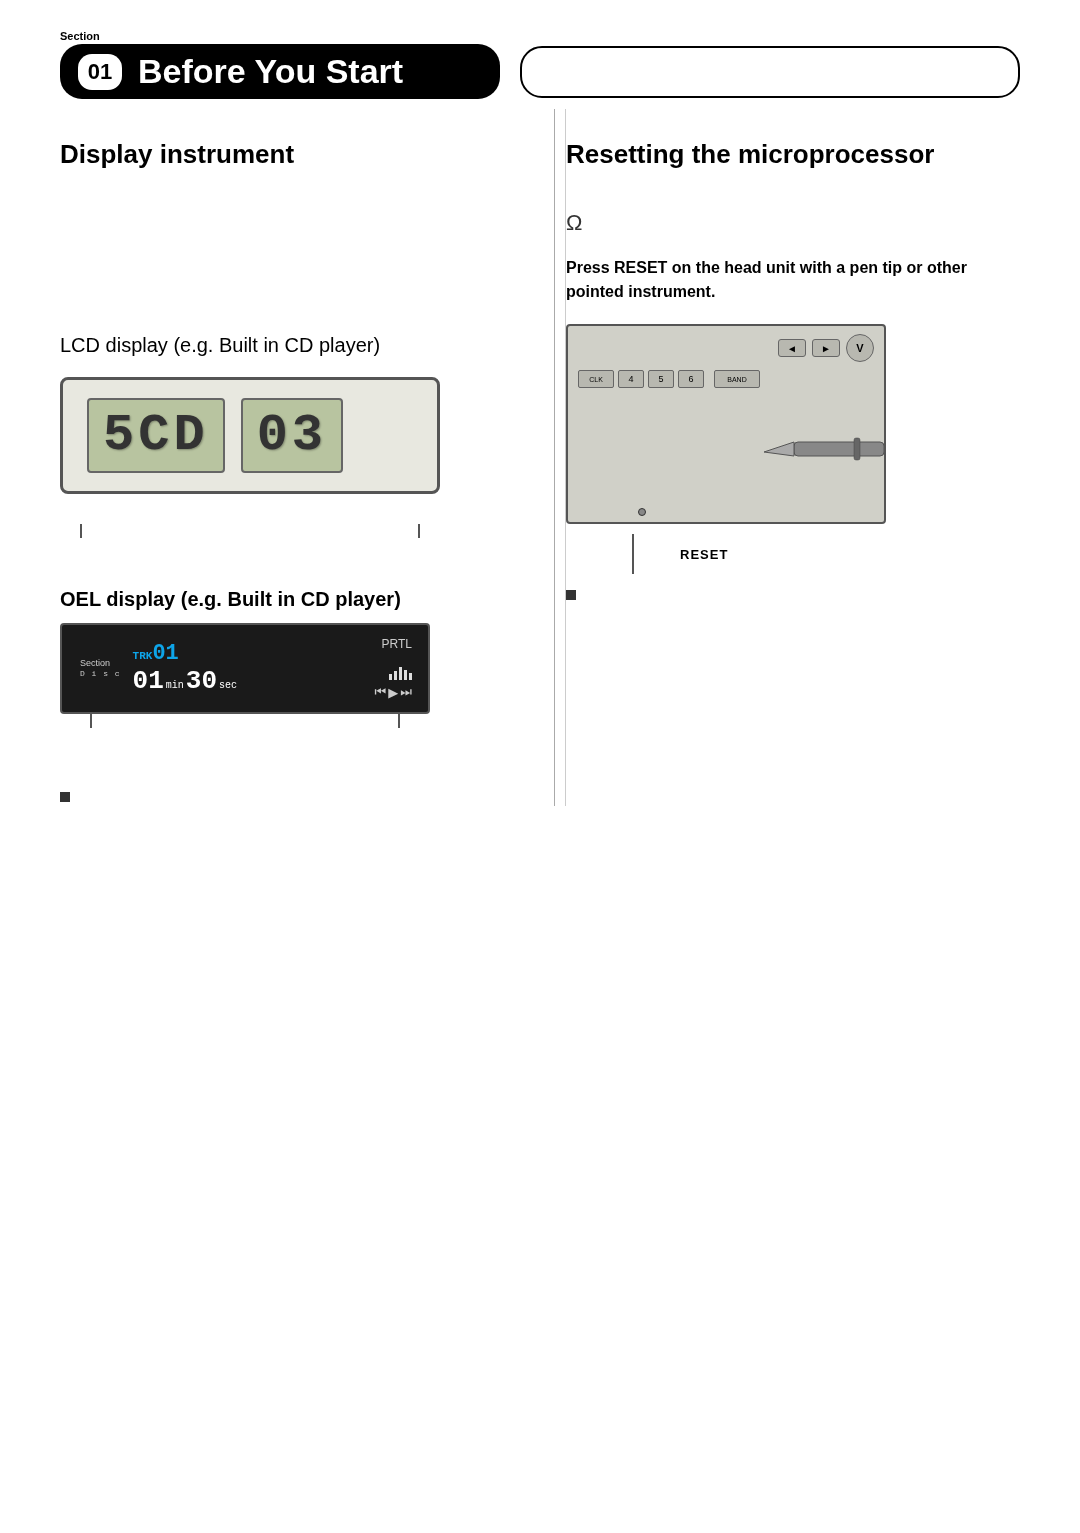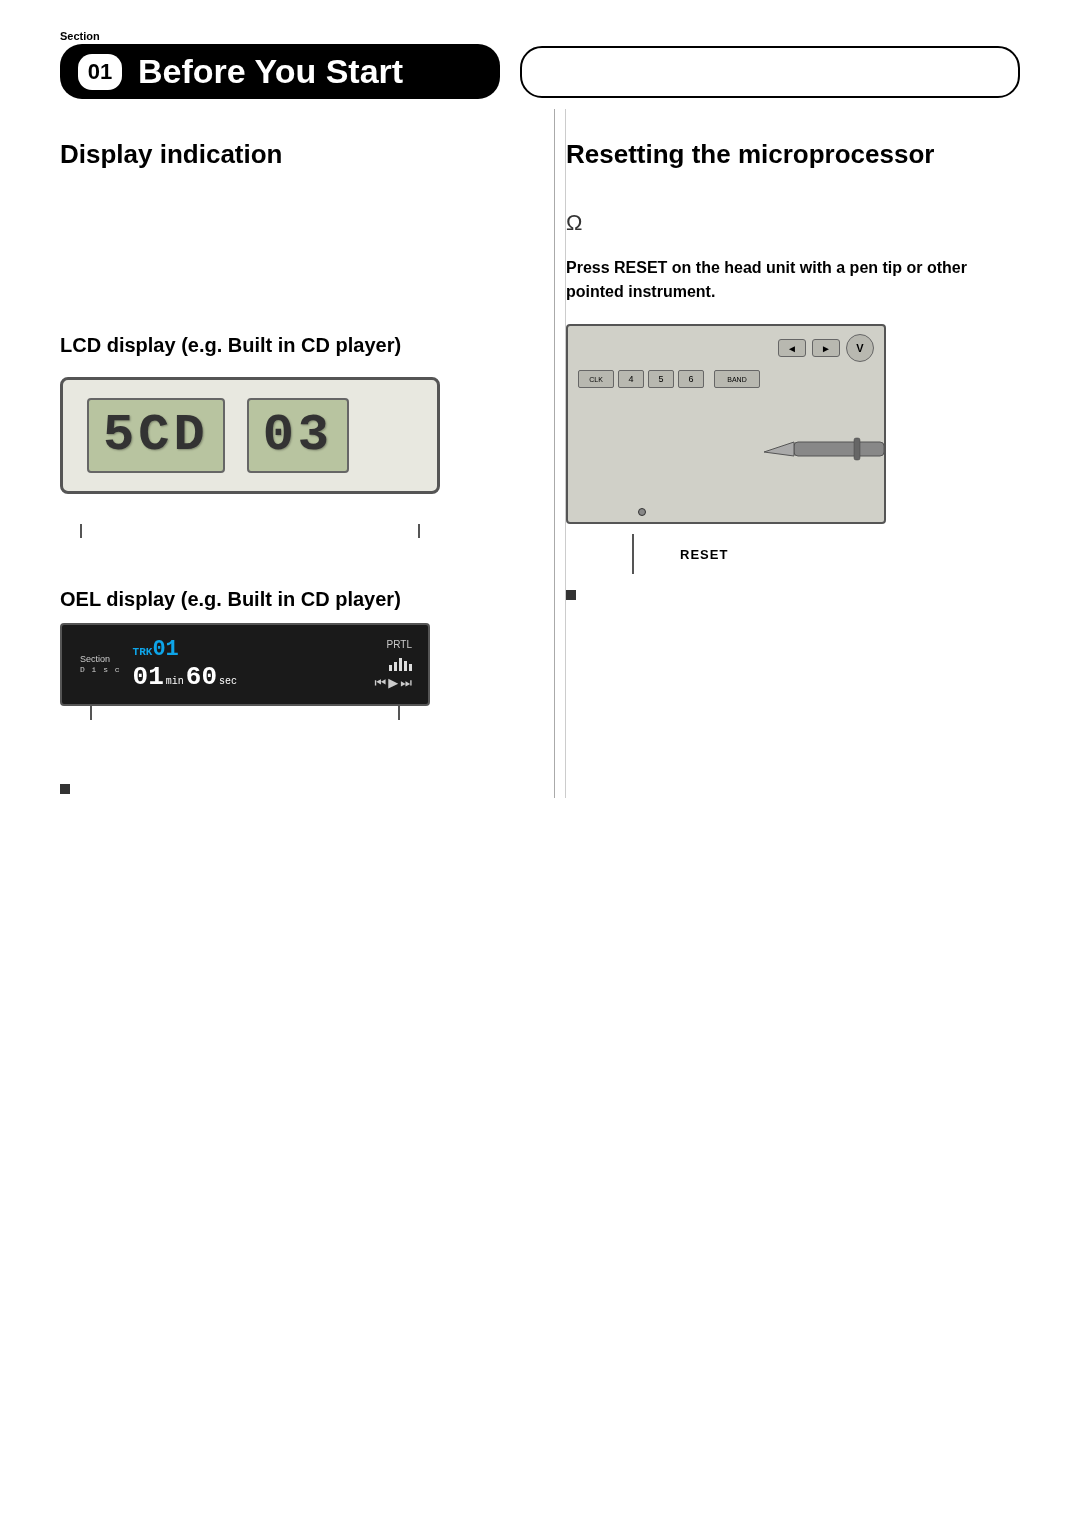--- a/index.html
+++ b/index.html
@@ -105,29 +105,29 @@
       font-size: 26px;
       font-weight: bold;
       margin-bottom: 30px;
       margin-top: 30px;
       line-height: 1.2;
     }
 
     
     .lcd-label {
       font-size: 20px;
-      font-weight: bold;
+      font-weight: normal;
       margin-bottom: 20px;
       margin-top: 60px;
     }
 
     .lcd-display-container {
       display: flex;
       align-items: center;
-      gap: 22px;
+      gap: 16px;
       margin: 20px 0 30px 0;
       padding: 18px 24px;
       border: 3px solid #555;
       border-radius: 8px;
       background: #e8e8e0;
       width: 380px;
       position: relative;
     }
 
     .lcd-segment {
@@ -380,21 +380,21 @@
     <div class="section-pill">
       <div class="section-number">01</div>
       <div class="section-title">Before You Start</div>
     </div>
     <div class="header-empty-pill"></div>
   </div>
 
   <div class="content-area" style="margin-top: 10px;">
 
     <div class="left-col">
-      <div class="section-heading">Display indication</div>
+      <div class="section-heading">Display instrument</div>
 
       
       <div style="height: 80px;"></div>
 
       
       <div class="lcd-label">LCD display (e.g. Built in CD player)</div>
 
       
       <div style="position: relative; margin-bottom: 50px;">
         <div class="lcd-display-container">
@@ -425,28 +425,28 @@
               <span class="oel-disc">D i s c</span>
             </div>
 
             <div class="oel-center">
               <div style="color:#0ea5e9; font-family:'Courier New',monospace; font-size:14px; font-weight:bold;">
                 <span style="font-size:11px;">TRK</span><span style="font-size:22px; font-weight:bold;">01</span>
               </div>
               <div style="color:#fff; font-family:'Courier New',monospace; display:flex; align-items:baseline; gap:2px;">
                 <span style="font-size:26px; font-weight:bold;">01</span>
                 <span style="font-size:10px;">min</span>
-                <span style="font-size:26px; font-weight:bold;">60</span>
+                <span style="font-size:26px; font-weight:bold;">30</span>
                 <span style="font-size:10px;">sec</span>
               </div>
             </div>
 
             <div class="oel-right">
 
-              <div style="color:#ccc; font-size:10px; margin-bottom:4px;">PRTL</div>
+              <div style="color:#ccc; font-size:12px; margin-bottom:12px;">PRTL</div>
               <div class="oel-level-bar">
                 <div class="oel-bar" style="height:6px;"></div>
                 <div class="oel-bar" style="height:9px;"></div>
                 <div class="oel-bar" style="height:13px;"></div>
                 <div class="oel-bar" style="height:10px;"></div>
                 <div class="oel-bar" style="height:7px;"></div>
               </div>
               <div style="color:#ccc; font-size:13px; display:flex; align-items:center; gap:2px;">
                 <span>⏮</span>
                 <span>▶</span>

